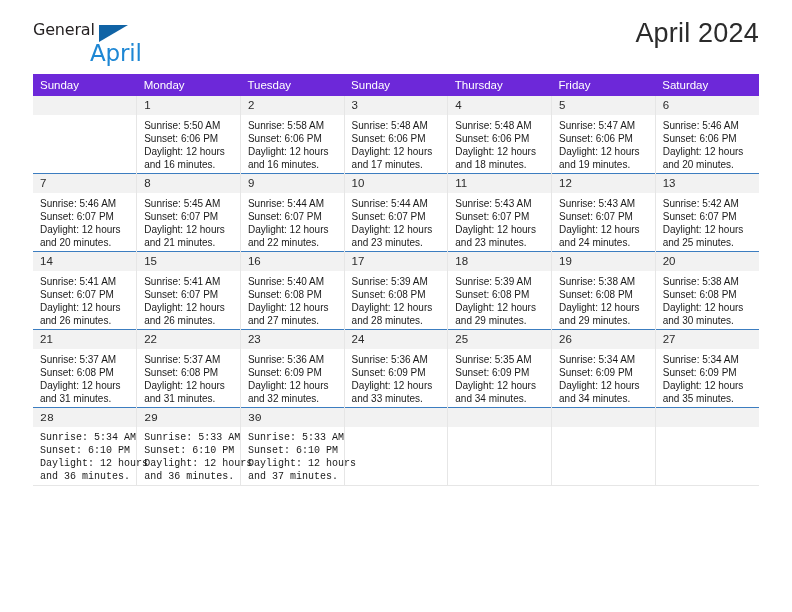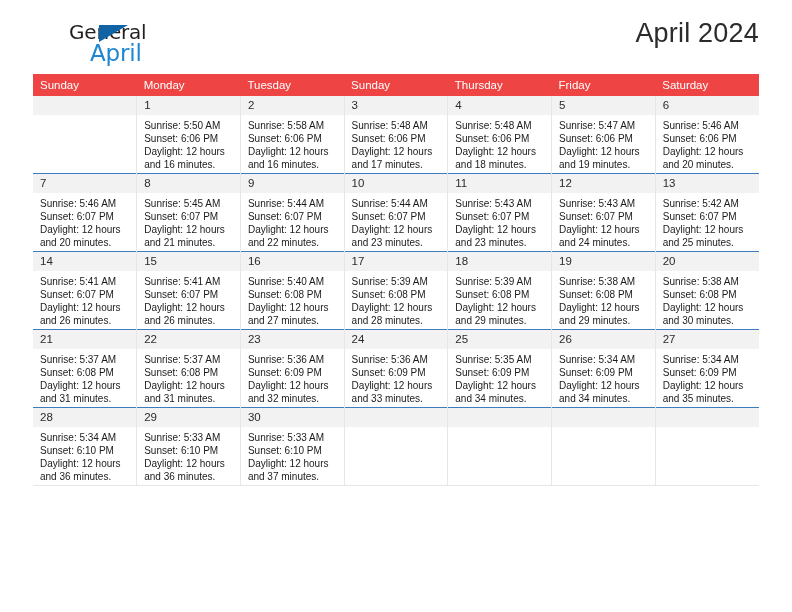--- a/index.html
+++ b/index.html
@@ -36,26 +36,25 @@
     top: 22px;
     width: 240px;
     height: 48px;
     line-height: 1;
     user-select: none;
   }
   .logo-general {
     position: absolute;
     left: 0;
     top: 0;
-    font-size: 20px;
+    font-size: 16px;
     font-weight: 400;
     letter-spacing: -0.2px;
     color: #231f20;
     font-family: "DejaVu Sans", sans-serif;
-    margin-left: 36px;
   }
   .logo-tri {
     position: absolute;
     left: 66px;
     top: 3px;
     width: 0;
     height: 0;
     border-left: 29px solid #1063a5;
     border-bottom: 17px solid transparent;
   }
@@ -92,21 +91,21 @@
   }
 
   
   table.calendar {
     width: 726px;
     border-collapse: collapse;
     table-layout: fixed;
     margin-top: 2px;
   }
   table.calendar th {
-    background: #ef4444;
+    background: #6d28d9;
     color: #ffffff;
     font-size: 11.5px;
     font-weight: 400;
     text-align: left;
     padding: 5px 0 5px 7px;
     height: 12px;
     border: none;
   }
 
   table.calendar td {
@@ -118,20 +117,21 @@
     height: 77px;
   }
   table.calendar tr.week td:first-child {
     border-left: none;
   }
   table.calendar tr.week.first td {
     border-top: none;
   }
   table.calendar tr.week.last td {
     border-bottom: 1px solid #e6e6e6;
+    font-family: Liberation Mono, monospace;
   }
 
   .daynum {
     background: #f2f2f2;
     font-size: 11.5px;
     color: #2b2b2b;
     padding: 3px 0 3px 7px;
     height: 13px;
     line-height: 13px;
   }

